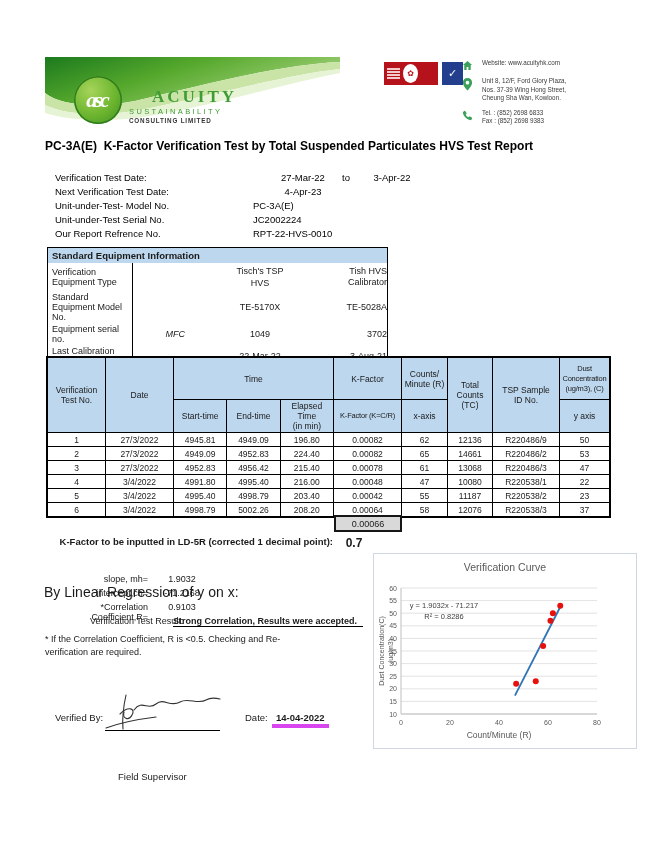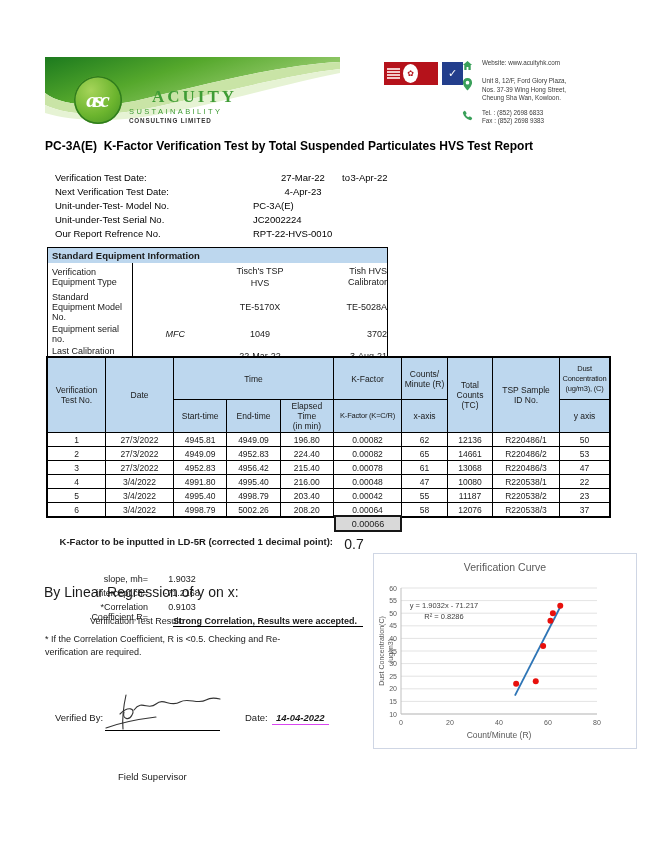--- a/index.html
+++ b/index.html
@@ -30,21 +30,21 @@
   .contact-row { display:flex; margin-bottom:6px; }
   .contact-row svg { flex:0 0 11px; margin-right:9px; margin-top:1px; }
   .contact-row .txt { font-size:6.3px; line-height:8.5px; color:#3a3a3a; }
 
   
   .report-title { left:45px; top:139px; font-size:12px; font-weight:bold; color:#000; white-space:pre; }
   .info-row { left:55px; height:14px; font-size:9.5px; color:#000; width:500px; }
   .info-row .lbl { position:absolute; left:0; top:0; }
   .info-row .v1 { position:absolute; left:198px; width:100px; text-align:center; }
   .info-row .v2 { position:absolute; left:281px; width:20px; text-align:center; }
-  .info-row .v3 { position:absolute; left:278px; width:72px; text-align:center; }
+  .info-row .v3 { position:absolute; left:301px; width:72px; text-align:center; }
   .info-row .vl { position:absolute; left:198px; }
 
   
   .equip-table { left:47px; top:247px; width:341px; border-collapse:collapse; table-layout:fixed; font-size:9px; }
   .equip-table td, .equip-table th { border:none; }
   .equip-table { border:1px solid #000; }
   .equip-title { background:#bdd7ee; border-bottom:1px solid #000; font-weight:bold; font-size:9.5px; text-align:left; padding:2px 4px; height:15px; }
   .eq-label { width:173px; border-right:1px solid #000 !important; padding:1px 4px; }
   .eq-pre { width:38px; text-align:center;font-style:italic; }
   .eq-c1 { width:66px; text-align:center; white-space:pre-line; line-height:12px; }
@@ -57,21 +57,21 @@
   .main-table th { background:#bdd7ee; border:1px solid #000; font-weight:400; white-space:pre-line; line-height:10px; padding:1px; }
   .main-table td { border:1px solid #000; text-align:center; height:14px; padding:0 1px; }
   .main-table thead tr:first-child { height:42px; }
   .main-table thead tr:last-child  { height:32px; }
   .main-table { outline:1px solid #000; }
   th.small { font-size:7.5px; letter-spacing:-0.2px; }
 
   .avg-box { left:334px; top:515px; width:68px; height:17px; background:#d9d9d9; border:2px solid #161616;
     display:flex; align-items:center; justify-content:center; font-size:9px; }
   .kfactor-note-label { left:55px; top:536px; width:278px; text-align:right; font-size:9.5px; font-weight:bold; }
-  .kfactor-note-value { left:334px; top:536px; width:40px; text-align:center; font-size:14px; font-weight:normal; }
+  .kfactor-note-value { left:334px; top:536px; width:40px; text-align:center; font-size:12px; font-weight:bold; }
 
   
   .reg-heading { left:44px; top:560px; font-size:14px;margin-top:24px; }
   .reg-row { height:14px; font-size:9px; }
   .reg-row .rl { position:absolute; left:42px; width:106px; text-align:right; }
   .reg-row .rv { position:absolute; left:152px; width:60px; text-align:center; }
   .reg-result-label { left:90px; top:616px; font-size:9px; }
   .reg-result-value { left:173px; top:616px; font-size:9px; font-weight:bold; border-bottom:1px solid #000; padding-right:6px; }
   .reg-note { left:45px; top:633px; width:310px; font-size:9px; line-height:13px; }
 
@@ -84,21 +84,21 @@
   .chart-box svg { position:absolute; inset:0; }
   .tick { font-size:7px; fill:#595959; font-family:"Liberation Sans",sans-serif; }
   .eq { font-size:7.5px; fill:#404040; font-family:"Liberation Sans",sans-serif; }
 
   
   .verified-label { left:55px; top:712px; font-size:9.5px; }
   .sig-line { left:105px; top:730px; width:115px; border-top:1px solid #000; }
   .sig-role { left:118px; top:733px; font-size:9.5px;margin-top:38px; }
   .sig-scribble { left:98px; top:694px; }
   .date-label { left:245px; top:712px; font-size:9.5px; }
-  .date-value { left:272px; top:712px; font-size:9.5px; font-weight:bold; border-bottom:1px solid #d946ef; padding:0 4px 1px 4px;font-style:italic; }
+  .date-value { left:272px; top:712px; font-size:9.5px; font-weight:bold; border-bottom:4px solid #d946ef; padding:0 4px 1px 4px; }
 </style>
 </head>
 <body>
 
 <svg id="logo-swoosh" class="abs" width="295" height="73" viewBox="0 0 295 73">
   <defs>
     <linearGradient id="gsw" x1="0" y1="0" x2="1" y2="0.5">
       <stop offset="0" stop-color="#1c7a1e"></stop>
       <stop offset="0.45" stop-color="#55a82c"></stop>
       <stop offset="1" stop-color="#a8d47f"></stop>
@@ -254,21 +254,21 @@
   <tbody id="main-body">
       <tr>
         <td>1</td>
         <td>27/3/2022</td>
         <td>4945.81</td>
         <td>4949.09</td>
         <td>196.80</td>
         <td>0.00082</td>
         <td>62</td>
         <td>12136</td>
-        <td>R220486/1</td>
+        <td>R220486/9</td>
         <td>50</td>
       </tr>
       <tr>
         <td>2</td>
         <td>27/3/2022</td>
         <td>4949.09</td>
         <td>4952.83</td>
         <td>224.40</td>
         <td>0.00082</td>
         <td>65</td>

